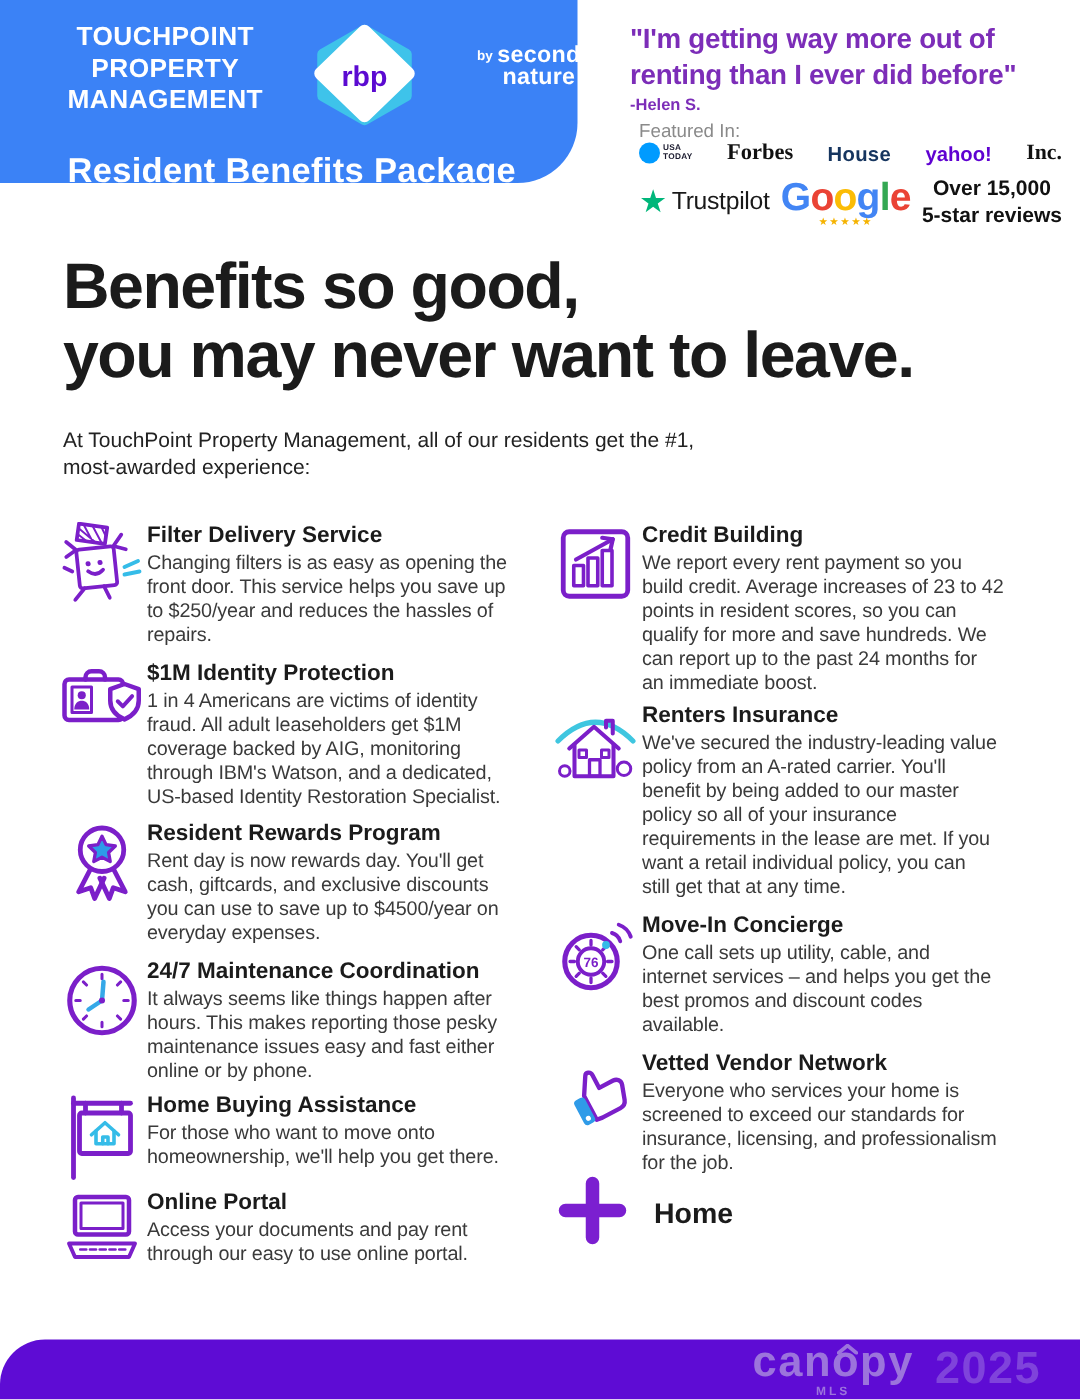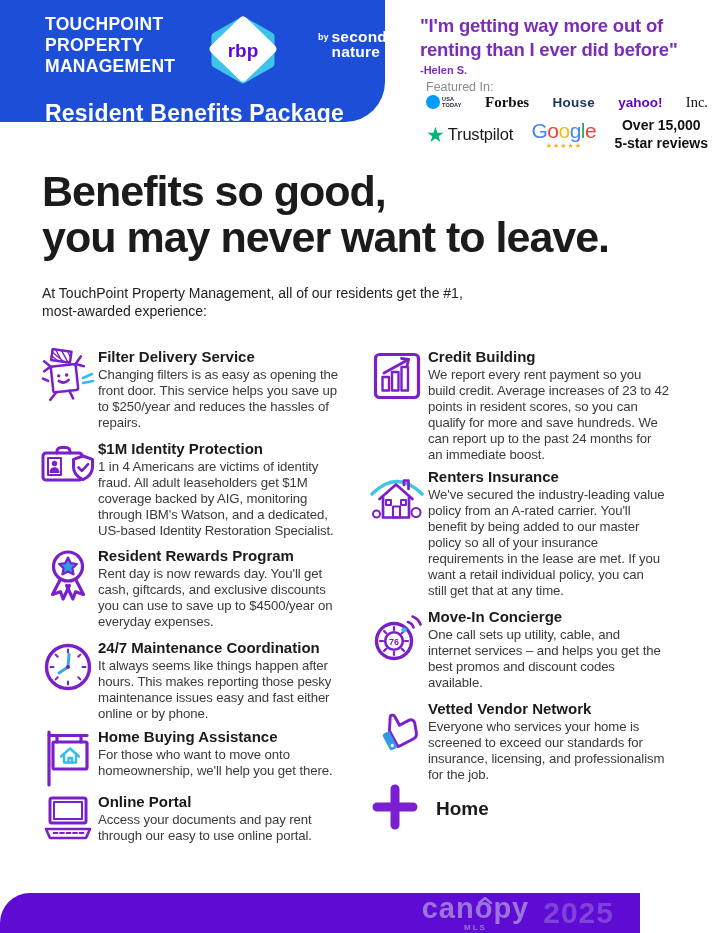--- a/index.html
+++ b/index.html
@@ -2,21 +2,21 @@
 <html><head>
 <meta charset="utf-8">
 <style>
   html,body{margin:0;padding:0;background:#e8e8e8;}
   .page{position:relative;width:720px;height:933px;background:#ffffff;overflow:hidden;
         font-family:"Liberation Sans",sans-serif;margin:0 auto;}
   .pre{white-space:pre-line;}
 
   
   .hdr-block{position:absolute;left:0;top:0;width:385px;height:122px;
-             background:#1d4ed8;border-bottom-right-radius:40px;}
+             background:#3b82f6;border-bottom-right-radius:40px;text-align:center;}
   .company{position:absolute;left:45px;top:14px;color:#fff;font-size:17.5px;font-weight:800;
            line-height:1.2;letter-spacing:.3px;}
   .pkg-title{position:absolute;left:45px;top:100px;color:#fff;font-size:23px;font-weight:800;letter-spacing:.2px;}
   .rbp-logo{position:absolute;left:208px;top:16px;}
   .sn-wrap{position:absolute;left:282px;top:30px;display:flex;gap:3px;color:#fff;}
   .sn-by{font-size:9px;font-weight:700;margin-top:2px;margin-left:36px;}
   .sn-name{font-size:15.5px;font-weight:800;line-height:.95;letter-spacing:.2px;}
 
   
   .quote{position:absolute;left:420px;top:14px;width:292px;color:#7C2DB8;
@@ -25,28 +25,28 @@
         font-size:11px;font-weight:800;}
   .featured-label{position:absolute;left:426px;top:80px;color:#8a8a8a;font-size:12.5px;}
   .logo-row{position:absolute;left:426px;top:93px;width:282px;display:flex;
             justify-content:space-between;align-items:center;height:18px;}
   .usat{display:flex;align-items:center;gap:2px;}
   .usat-circle{width:14px;height:14px;border-radius:50%;background:#009BFF;}
   .usat-txt{font-size:5.5px;font-weight:800;color:#1a1a2e;line-height:1.1;letter-spacing:.2px;}
   .forbes{font-family:"Liberation Serif",serif;font-weight:700;font-size:15px;color:#111;}
   .house{font-weight:800;font-size:13.5px;color:#16355F;letter-spacing:.2px;}
   .yahoo{font-weight:800;font-size:13.5px;color:#5F01D1;}
-  .inc{font-family:"Liberation Serif",serif;font-weight:400;font-size:14.5px;color:#111;}
+  .inc{font-family:"Liberation Serif",serif;font-weight:700;font-size:14.5px;color:#111;}
   .review-row{position:absolute;left:426px;top:117px;width:282px;display:flex;
               justify-content:space-between;align-items:center;}
   .tp{display:flex;align-items:center;gap:3px;}
   .tp-star{color:#00B67A;font-size:21px;line-height:1;}
   .tp-name{font-size:16.5px;font-weight:500;color:#191919;letter-spacing:-.2px;}
   .google{display:flex;flex-direction:column;align-items:center;line-height:1;}
-  .google-word{font-size:21px;font-weight:400;letter-spacing:-.5px;}
+  .google-word{font-size:26px;font-weight:700;letter-spacing:-.5px;}
   .gstars{font-size:7px;color:#F5B301;letter-spacing:1px;margin-top:1px;}
   .reviews{font-size:14px;font-weight:800;color:#111;line-height:1.25;text-align:center;}
 
   
   .headline{position:absolute;left:42px;top:168px;color:#1b1b1b;font-size:43px;font-weight:800;
             line-height:1.08;letter-spacing:-1px;}
   .intro{position:absolute;left:42px;top:284px;color:#222;font-size:14px;line-height:1.3;}
 
   
   .benefit{position:absolute;display:flex;}
@@ -54,21 +54,21 @@
   .benefit.br{left:366px;width:344px;}
   .b-icon{flex:0 0 60px;display:flex;justify-content:center;align-items:flex-start;}
   .br .b-icon{flex:0 0 62px;}
   .b-text{flex:1;}
   .b-title{font-size:15px;font-weight:800;color:#1b1b1b;margin-bottom:2px;}
   .b-body{font-size:13.2px;color:#3a3a3a;line-height:1.21;letter-spacing:-.1px;}
   .more-row{position:absolute;left:372px;top:784px;display:flex;align-items:center;gap:18px;}
   .more-label{font-size:19px;font-weight:800;color:#1b1b1b;}
 
   
-  .footer{position:absolute;left:0;bottom:0;width:640px;height:40px;background:#5E0CD4;
+  .footer{position:absolute;left:0;bottom:0;width:720px;height:40px;background:#5E0CD4;
           border-top-left-radius:30px;display:flex;align-items:center;justify-content:flex-end;
           gap:14px;padding-right:26px;box-sizing:border-box;}
   .canopy{position:relative;display:flex;flex-direction:column;align-items:center;line-height:1;}
   .canopy-word{font-size:29px;font-weight:700;color:#9C74DC;letter-spacing:1px;}
   .canopy-roof{position:absolute;top:-3px;left:56px;width:14px;height:7px;}
   .canopy-sub{font-size:8px;font-weight:700;color:#9C74DC;letter-spacing:2px;margin-top:1px;}
   .year{font-size:30px;font-weight:800;color:#7F43DB;letter-spacing:1px;}
 </style>
 </head>
 <body>

